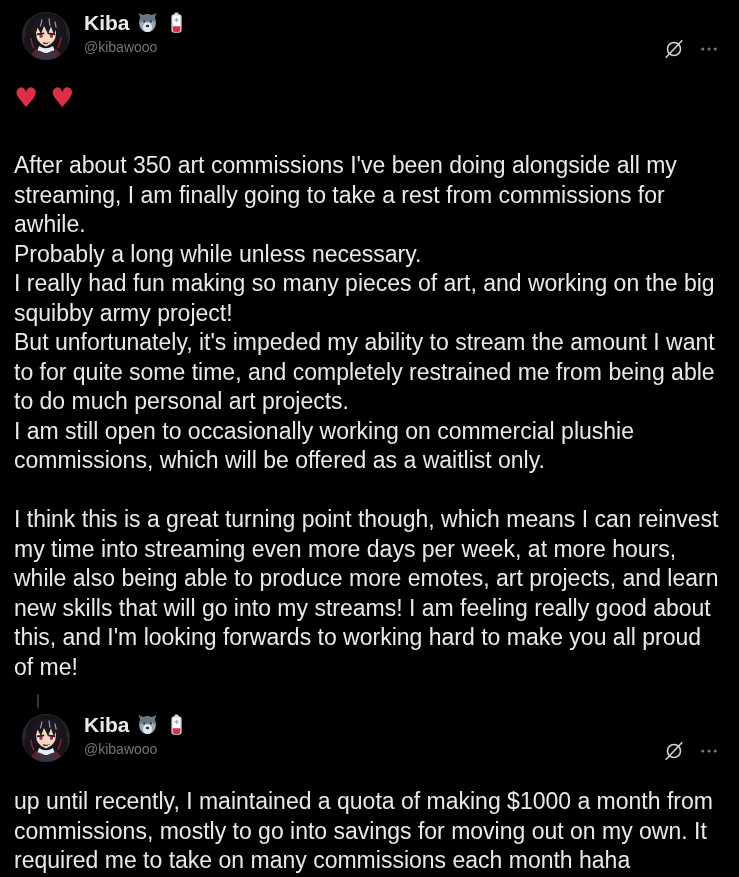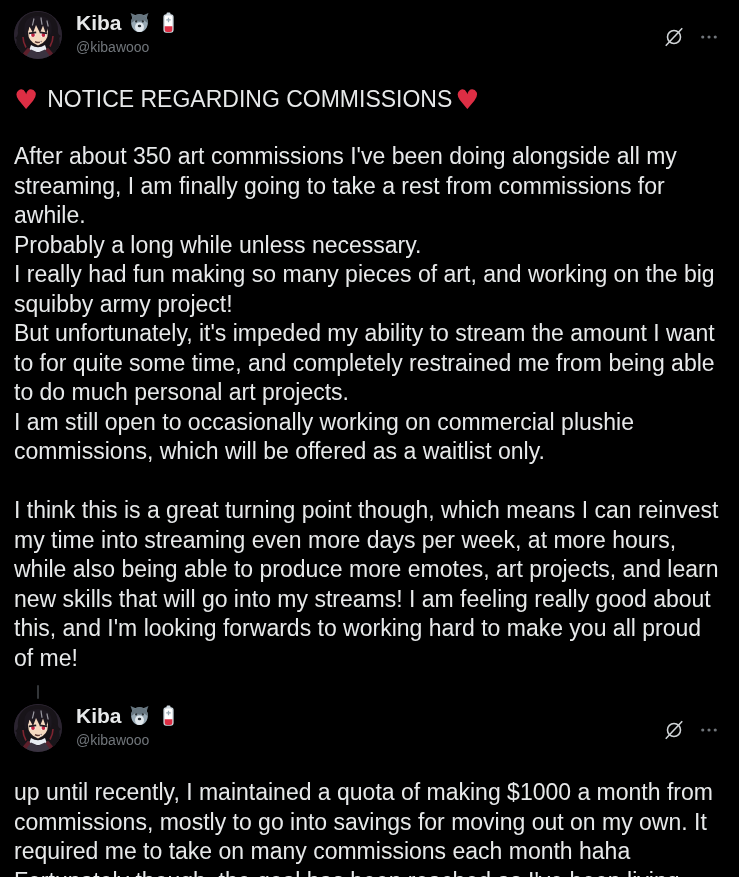--- a/index.html
+++ b/index.html
@@ -1,37 +1,37 @@
 <!DOCTYPE html>
 <html><head>
 <meta charset="utf-8">
 <style>
   html,body{margin:0;padding:0;background:#000;}
   .page{
     position:relative;width:739px;height:877px;background:#000000;
     font-family:"Liberation Sans",sans-serif;color:#e7e9ea;overflow:hidden;
   }
-  .tweet-header{display:flex;align-items:center;padding:0 20px 0 14px;}
+  .tweet-header{display:flex;align-items:flex-end;padding:0 20px 0 22px;}
   .t1 .tweet-header{padding-top:10px;}
   .avatar{width:48px;height:48px;border-radius:50%;overflow:hidden;flex:0 0 48px;cursor:pointer;background:#2b2430;}
   .avatar svg{display:block;}
   .author-block{margin-left:14px;min-width:0;}
   .name-row{display:flex;align-items:center;gap:6px;font-weight:bold;font-size:21px;line-height:25px;color:#e7e9ea;cursor:pointer;}
   .emoji{display:inline-flex;}
   .handle{font-size:14px;line-height:25px;color:#71767b;cursor:pointer;}
   .header-actions{margin-left:auto;display:flex;align-items:center;gap:14px;padding-top:4px;}
   .icon-btn{background:none;border:none;padding:0;margin:0;cursor:pointer;display:flex;align-items:center;}
   .grok{color:#d0d4d7;}
   .more{color:#71767b;}
   .headline{margin:24px 14px 0;font-size:23px;line-height:30px;display:flex;align-items:center;color:#e7e9ea;}
   .heart{color:#dd2e44;font-family:"DejaVu Sans",sans-serif;font-size:27px;line-height:27px;}
   .heart.left{margin-right:9px;}
   .heart.right{margin-left:3px;}
   .tweet-text{
-    margin:28px 14px 0;font-size:23px;line-height:29.5px;
+    margin:40px 14px 0;font-size:23px;line-height:29.5px;
     white-space:pre-wrap;color:#e7e9ea;word-wrap:break-word;
   }
   .t2 .tweet-text{margin-top:25px;}
   .connector{width:2px;height:14px;background:#333639;border-radius:1px;margin:12px 0 4px 37px;}
 </style>
 </head>
 <body>
 
 <div class="page">
 
@@ -102,21 +102,20 @@
             <circle cx="4.5" cy="12" r="1.9" fill="currentColor"></circle>
             <circle cx="12" cy="12" r="1.9" fill="currentColor"></circle>
             <circle cx="19.5" cy="12" r="1.9" fill="currentColor"></circle>
           </svg>
         </button>
       </div>
     </header>
 
     <div class="headline">
       <span class="heart left">♥</span>
-      <span>NOTICE REGARDING COMMISSIONS</span>
       <span class="heart right">♥</span>
     </div>
 
     <div class="tweet-text">After about 350 art commissions I've been doing alongside all my streaming, I am finally going to take a rest from commissions for awhile.
 Probably a long while unless necessary.
 I really had fun making so many pieces of art, and working on the big squibby army project!
 But unfortunately, it's impeded my ability to stream the amount I want to for quite some time, and completely restrained me from being able to do much personal art projects.
 I am still open to occasionally working on commercial plushie commissions, which will be offered as a waitlist only.
 
 I think this is a great turning point though, which means I can reinvest my time into streaming even more days per week, at more hours, while also being able to produce more emotes, art projects, and learn new skills that will go into my streams! I am feeling really good about this, and I'm looking forwards to working hard to make you all proud of me!</div>

